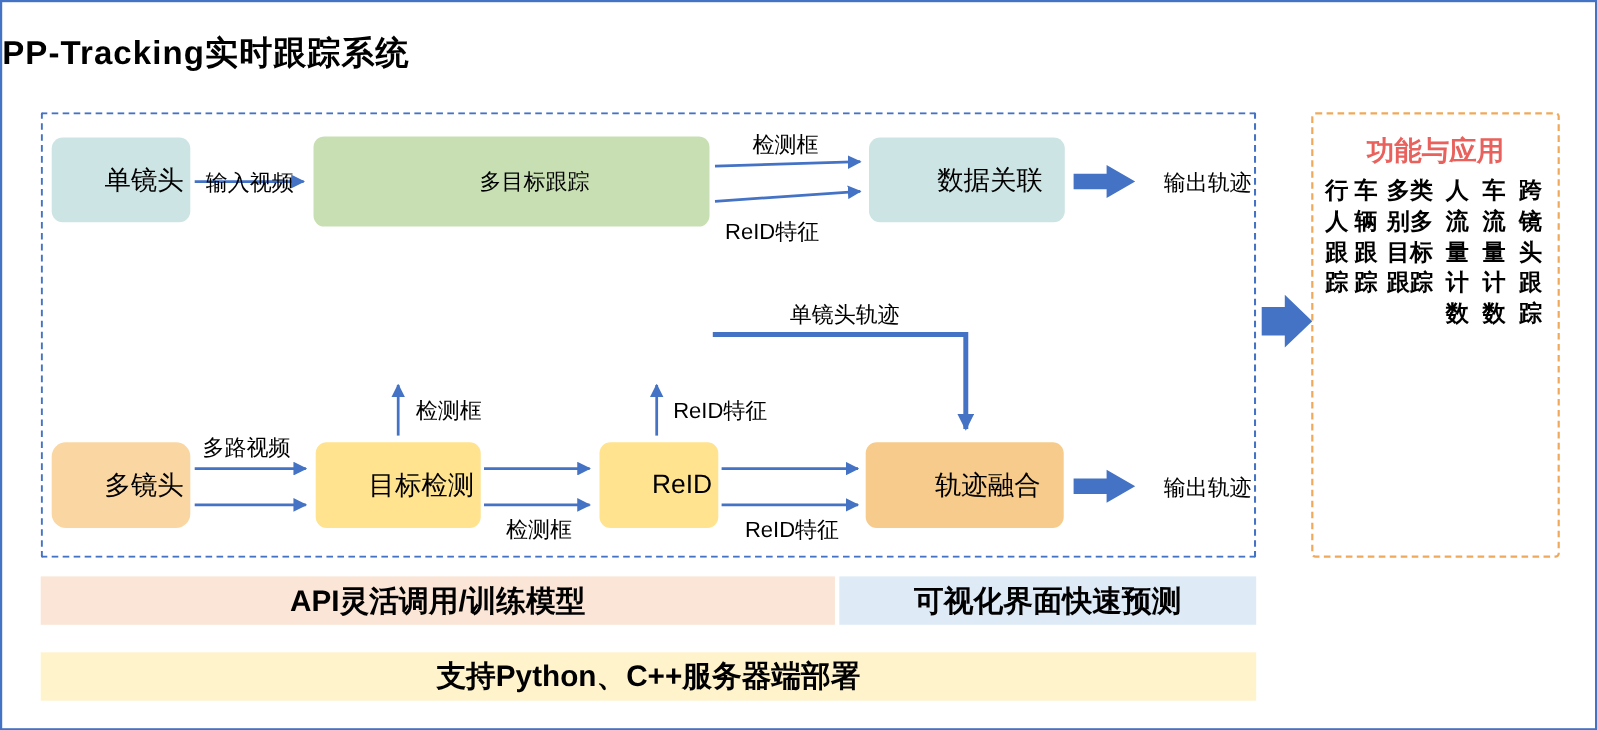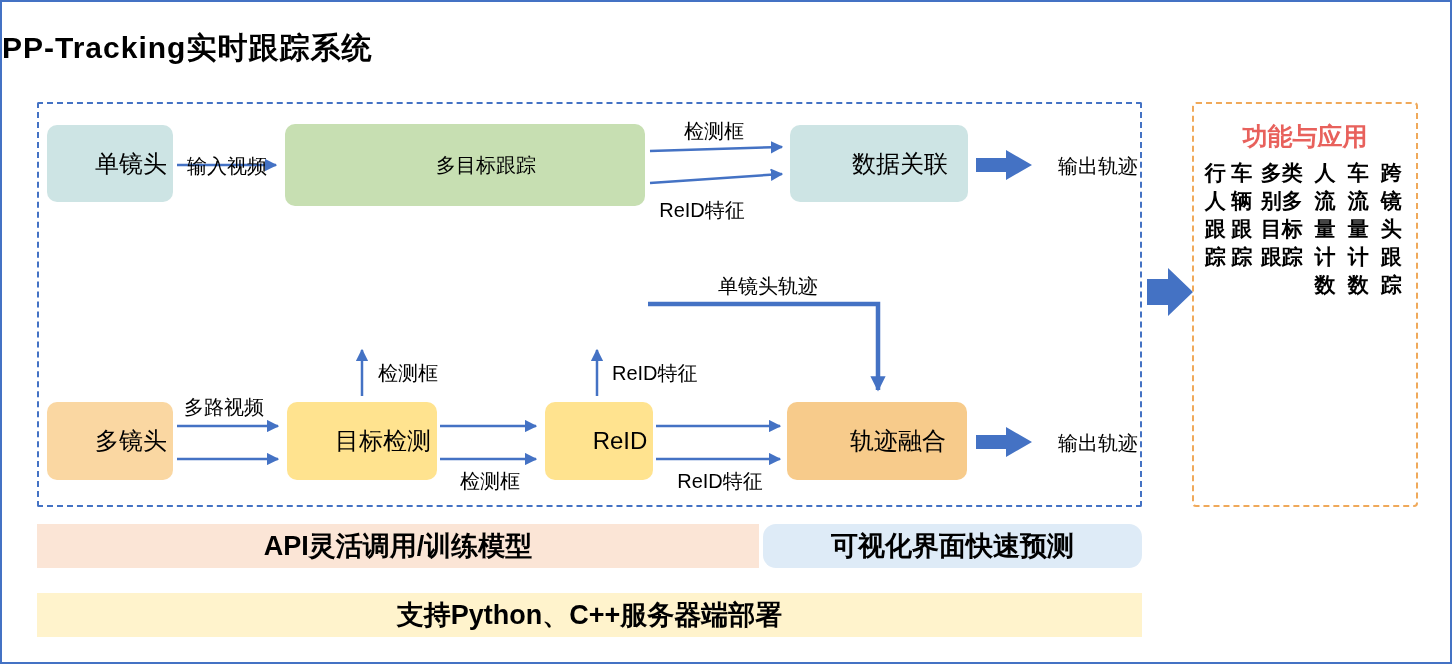--- a/index.html
+++ b/index.html
@@ -11,41 +11,41 @@
   .page-title{position:absolute;top:26px;left:0;width:100%;text-align:left;
     font-size:30px;font-weight:bold;letter-spacing:1px;}
   .pipeline-panel{position:absolute;left:35px;top:100px;width:1105px;height:405px;
     border:2px dashed var(--arrow-blue,#4472C4);box-sizing:border-box;border-radius:2px;}
   .node{position:absolute;display:flex;align-items:center;justify-content:center;
     font-weight:normal;border-radius:10px;box-sizing:border-box;padding-left:42px;}
   .node-single-camera{left:45px;top:123px;width:126px;height:77px;font-size:24px;background:var(--node-teal,#CDE4E4);}
   .node-mot{left:283px;top:122px;width:360px;height:82px;font-size:20px;background:var(--node-green,#C7DFB2);}
   .node-data-association{left:788px;top:123px;width:178px;height:77px;font-size:24px;background:var(--node-teal,#CDE4E4);}
   .node-single-camera-association{left:283px;top:268px;width:360px;height:70px;font-size:26px;background:var(--node-yellow,#FFE38F);}
-  .node-multi-camera{left:45px;top:400px;width:126px;height:78px;font-size:24px;background:var(--node-tan,#FAD7A2);}
+  .node-multi-camera{left:45px;top:400px;width:126px;height:78px;font-size:24px;background:var(--node-tan,#FAD7A2);border-radius:13px;}
   .node-object-detection{left:285px;top:400px;width:150px;height:78px;font-size:24px;background:var(--node-yellow,#FFE38F);text-align:center;}
   .node-reid{left:543px;top:400px;width:108px;height:78px;font-size:24px;background:var(--node-yellow,#FFE38F);}
   .node-trajectory-fusion{left:785px;top:400px;width:180px;height:78px;font-size:24px;background:var(--node-orange,#F7CB8B);}
   .arrows{position:absolute;left:0;top:0;width:1452px;height:664px;pointer-events:none;}
   .arrow-line{stroke:var(--arrow-blue,#4472C4);stroke-width:2.5;fill:none;}
   .arrow-thick{stroke:var(--arrow-blue,#4472C4);stroke-width:4.5;fill:none;stroke-linejoin:miter;}
   .block-arrow{fill:var(--arrow-blue,#4472C4);}
   .marker-head{fill:var(--arrow-blue,#4472C4);}
   .edge-label{position:absolute;font-size:20px;text-align:center;white-space:nowrap;}
   .edge-label.left-align{text-align:left;}
   .features-panel{position:absolute;left:1190px;top:100px;width:226px;height:405px;box-sizing:border-box;
     border:2px dashed var(--features-border-orange,#F0A95A);border-radius:4px;
     display:flex;flex-direction:column;padding:16px 8px 22px;}
   .features-title{text-align:center;font-size:25px;font-weight:bold;color:var(--features-title-red,#E8615C);}
   .features-items{flex:1;display:flex;flex-direction:row;justify-content:space-evenly;margin-top:6px;}
   .feature-item{text-align:center;font-weight:bold;font-size:21px;}
   .bar{position:absolute;display:flex;align-items:center;justify-content:center;
     font-weight:bold;font-size:27px;box-sizing:border-box;}
   .bar-api{left:35px;top:522px;width:722px;height:44px;background:var(--bar-peach,#FBE5D6);}
-  .bar-visualization{left:761px;top:522px;width:379px;height:44px;background:var(--bar-blue,#DEEBF7);border-radius:13px;}
+  .bar-visualization{left:761px;top:522px;width:379px;height:44px;background:var(--bar-blue,#DEEBF7);}
   .bar-deployment{left:35px;top:578px;width:1105px;height:44px;background:var(--bar-yellow,#FFF3CC);margin-top:13px;}
 </style>
 </head>
 <body>
 
 <div class="page">
 
   <div class="page-title">PP-Tracking实时跟踪系统</div>
 
   <div class="pipeline-panel"></div>

